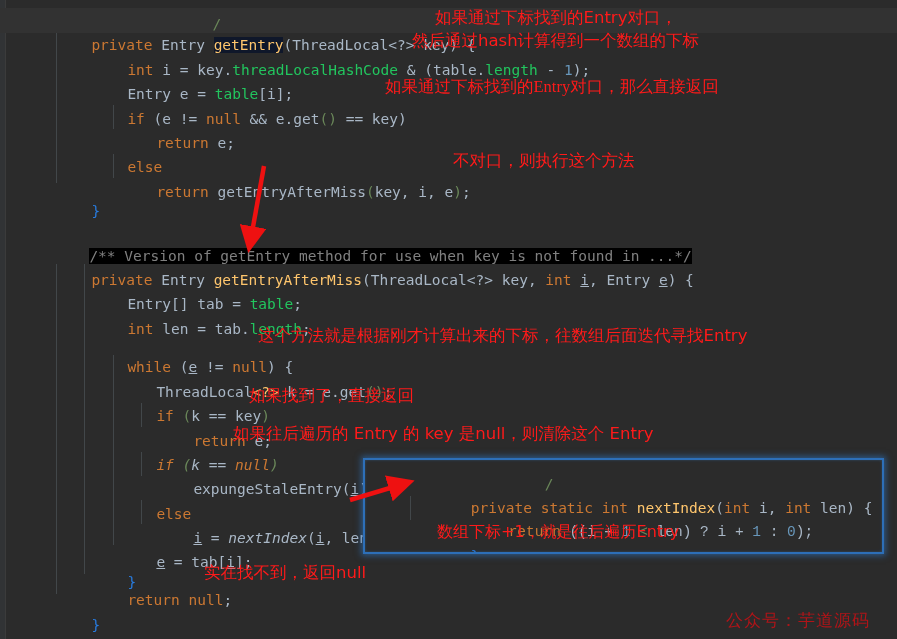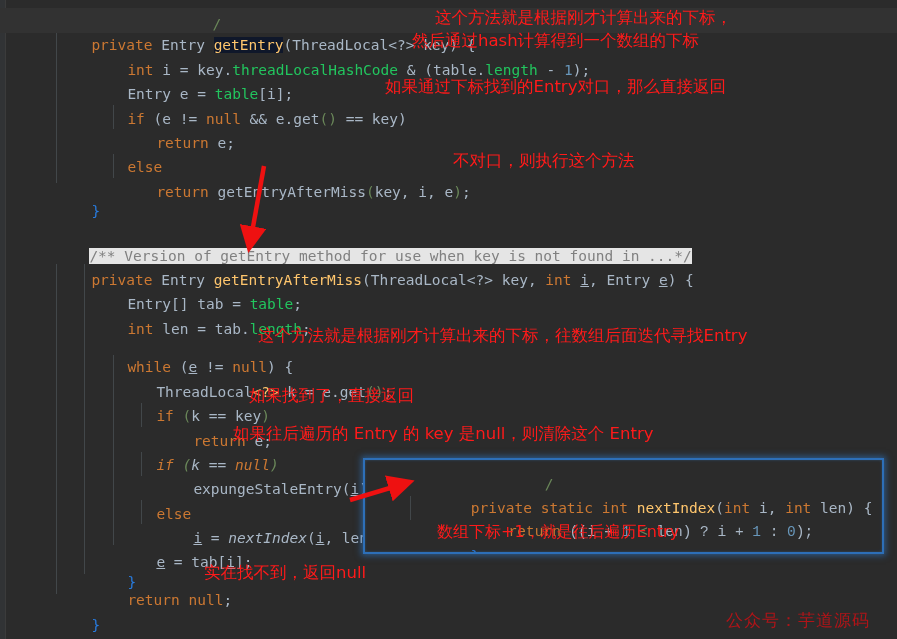--- a/index.html
+++ b/index.html
@@ -41,21 +41,21 @@
   .num{color:#6897bb;}
   .ang{color:#ffc66d;}
   .grn{color:#6a8759;}
   .blu{color:#287bde;}
   .pln{color:#a9b7c6;}
   .ital{font-style:italic;}
   .und{text-decoration:underline;}
   .usage{background:#0f172a;}
 
   
-  .folded{background:#e5e5e5;color:#808080;}
+  .folded{background:#000000;color:#808080;}
 
   
   .anno{
     position:absolute;
     color:#ff1a1a;
     font-family:"DejaVu Sans","Liberation Sans",sans-serif;
     font-size:16.5px;
     line-height:22px;
     white-space:pre;
     font-weight:400;
@@ -244,23 +244,23 @@
   <svg class="arrows" viewBox="0 0 897 639">
     <defs>
       <marker id="ah" markerWidth="6" markerHeight="6" refX="2.6" refY="3" orient="auto">
         <path d="M0,0 L6,3 L0,6 z" fill="#ee1111"></path>
       </marker>
     </defs>
     <line x1="264" y1="166" x2="251" y2="238" stroke="#ee1111" stroke-width="4.5" marker-end="url(#ah)"></line>
     <line x1="350" y1="500" x2="400" y2="485" stroke="#ee1111" stroke-width="4.5" marker-end="url(#ah)"></line>
   </svg>
 
-  <div class="anno" style="left:435px;top:7px;">这个方法就是根据刚才计算出来的下标，</div>
+  <div class="anno" style="left:435px;top:7px;">如果通过下标找到的Entry对口，</div>
   <div class="anno" style="left:412px;top:30px;">然后通过hash计算得到一个数组的下标</div>
-  <div class="anno" style="left:385px;top:76px;">如果通过下标找到的Entry对口，那么直接返回</div>
+  <div class="anno" style="left:385px;top:76px;font-family:Liberation Serif, serif;">如果通过下标找到的Entry对口，那么直接返回</div>
   <div class="anno" style="left:453px;top:150px;">不对口，则执行这个方法</div>
   <div class="anno" style="left:258px;top:325px;">这个方法就是根据刚才计算出来的下标，往数组后面迭代寻找Entry</div>
   <div class="anno" style="left:249px;top:385px;">如果找到了，直接返回</div>
   <div class="anno" style="left:233px;top:423px;">如果往后遍历的 Entry 的 key 是null，则清除这个 Entry</div>
   <div class="anno" style="left:204px;top:562px;">实在找不到，返回null</div>
 
   <div class="watermark" style="left:726px;top:609px;">公众号：芋道源码</div>
 
 </div>
 

